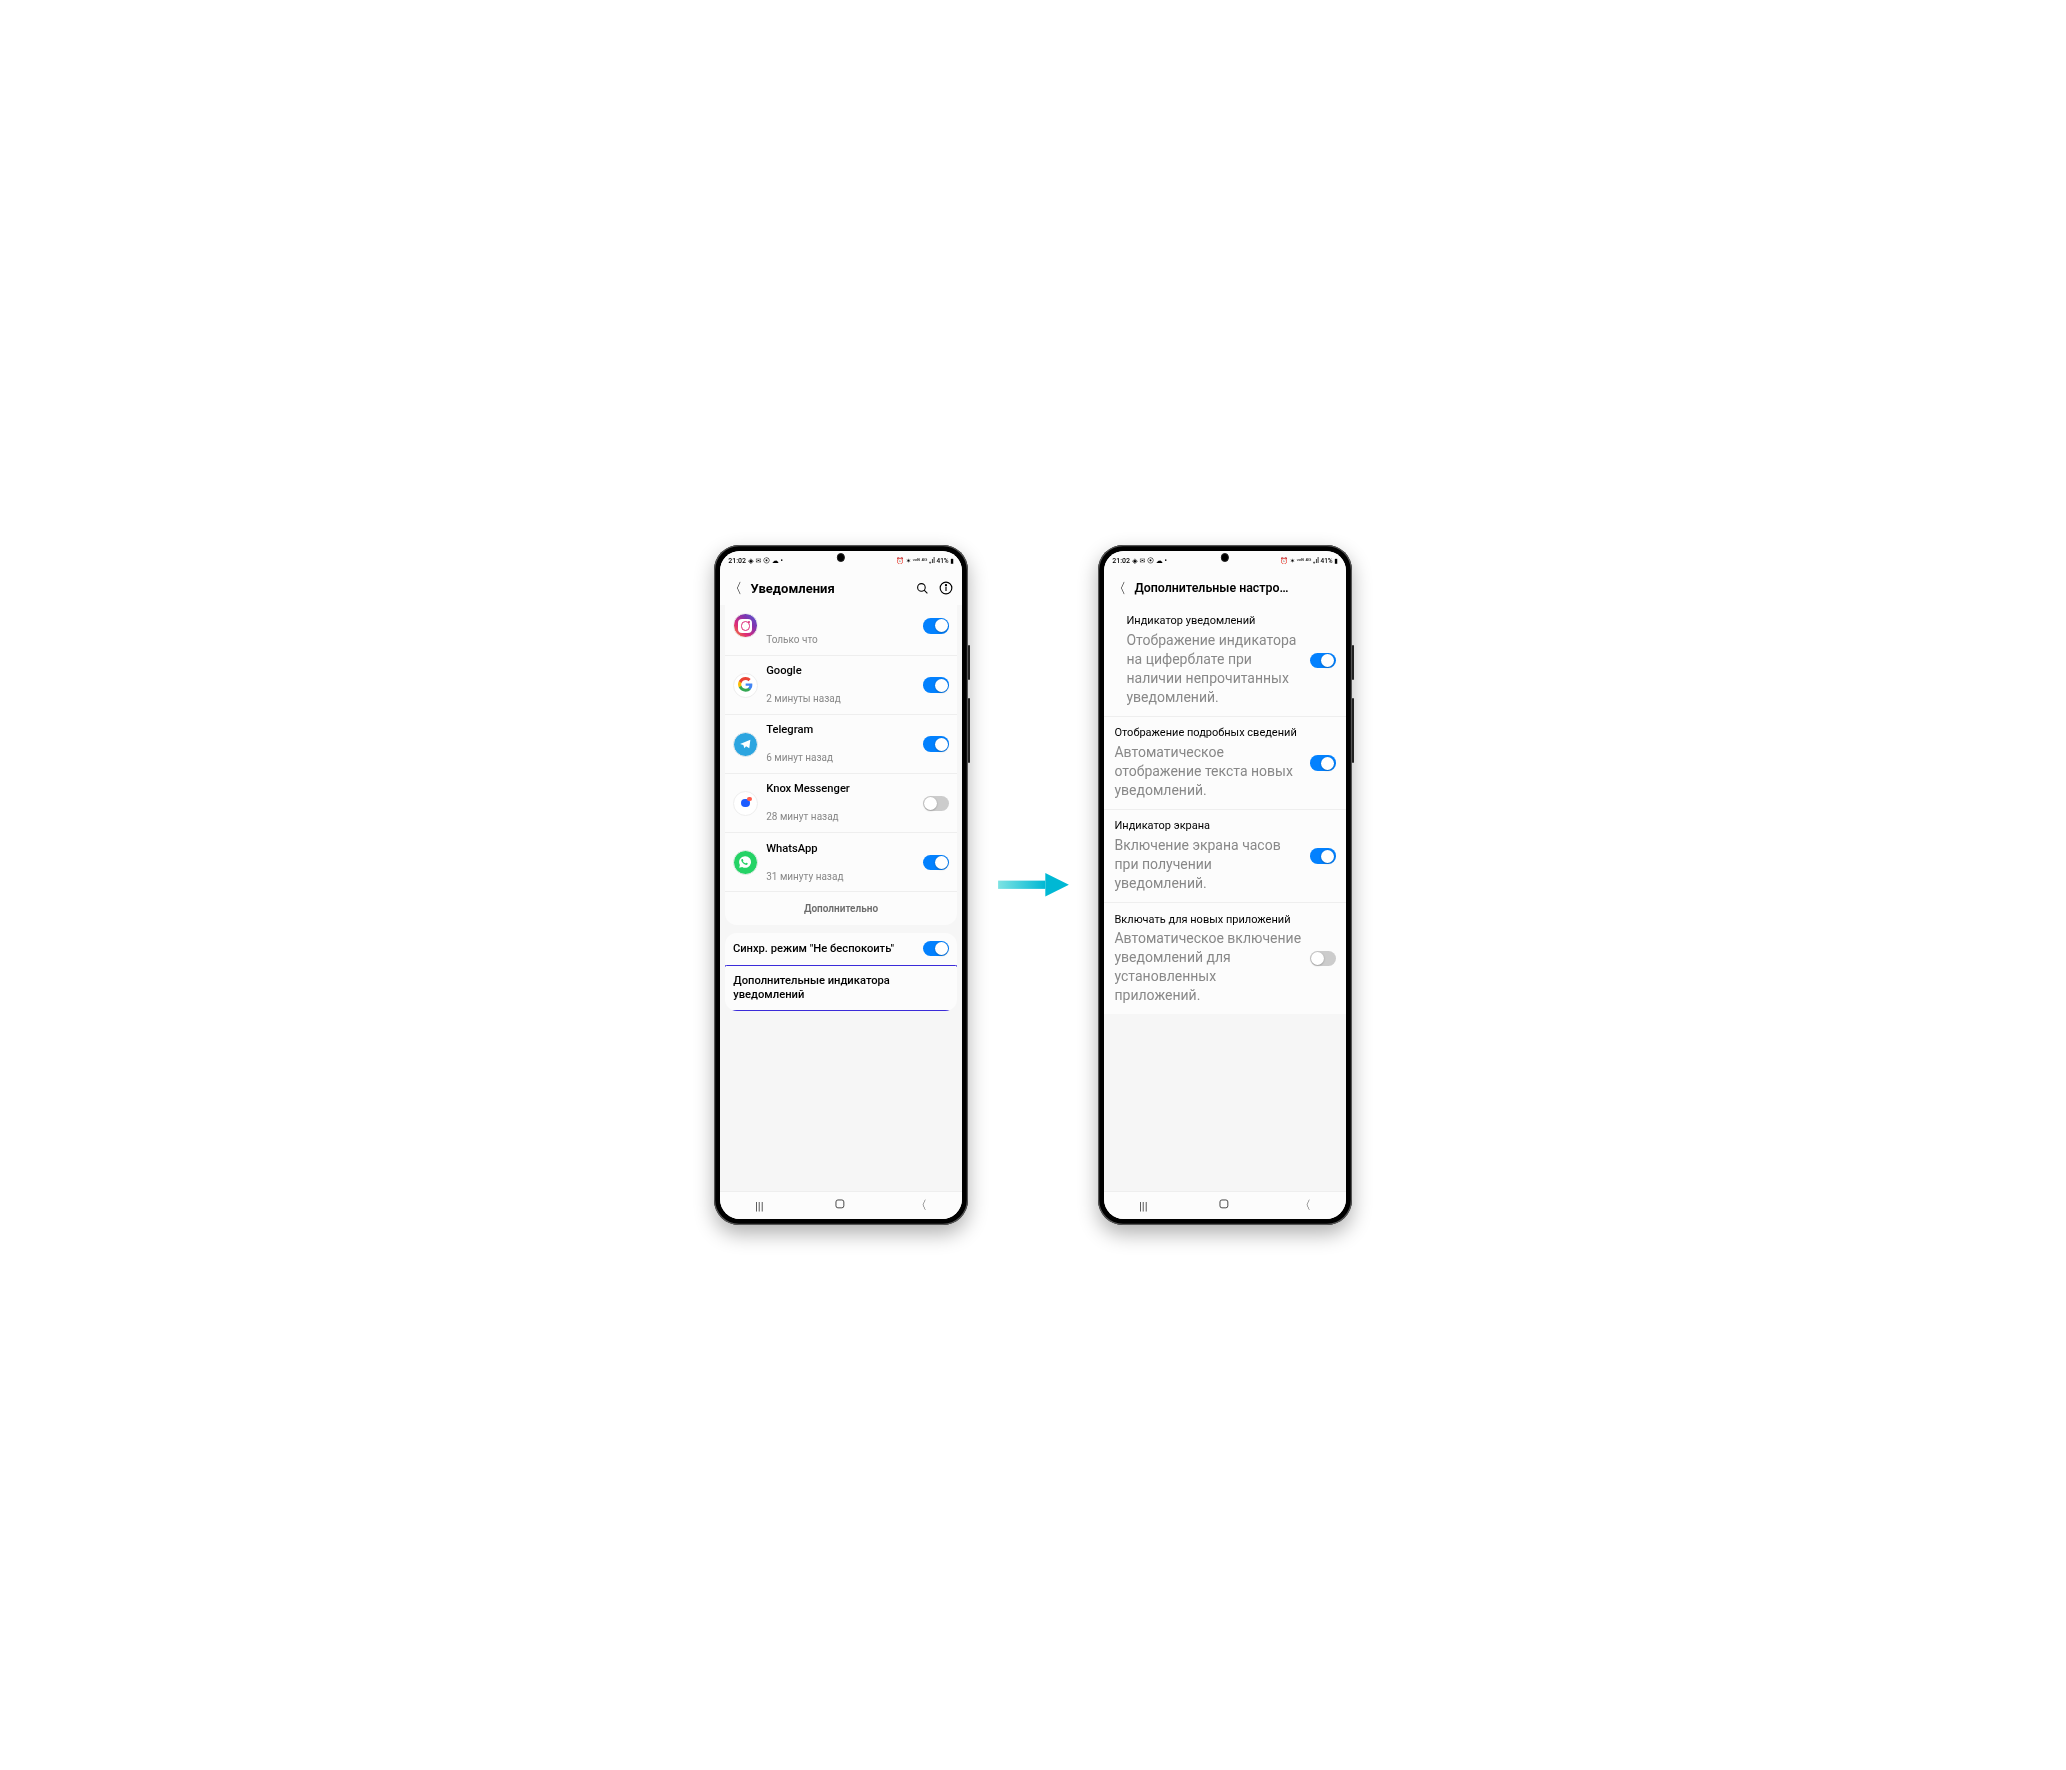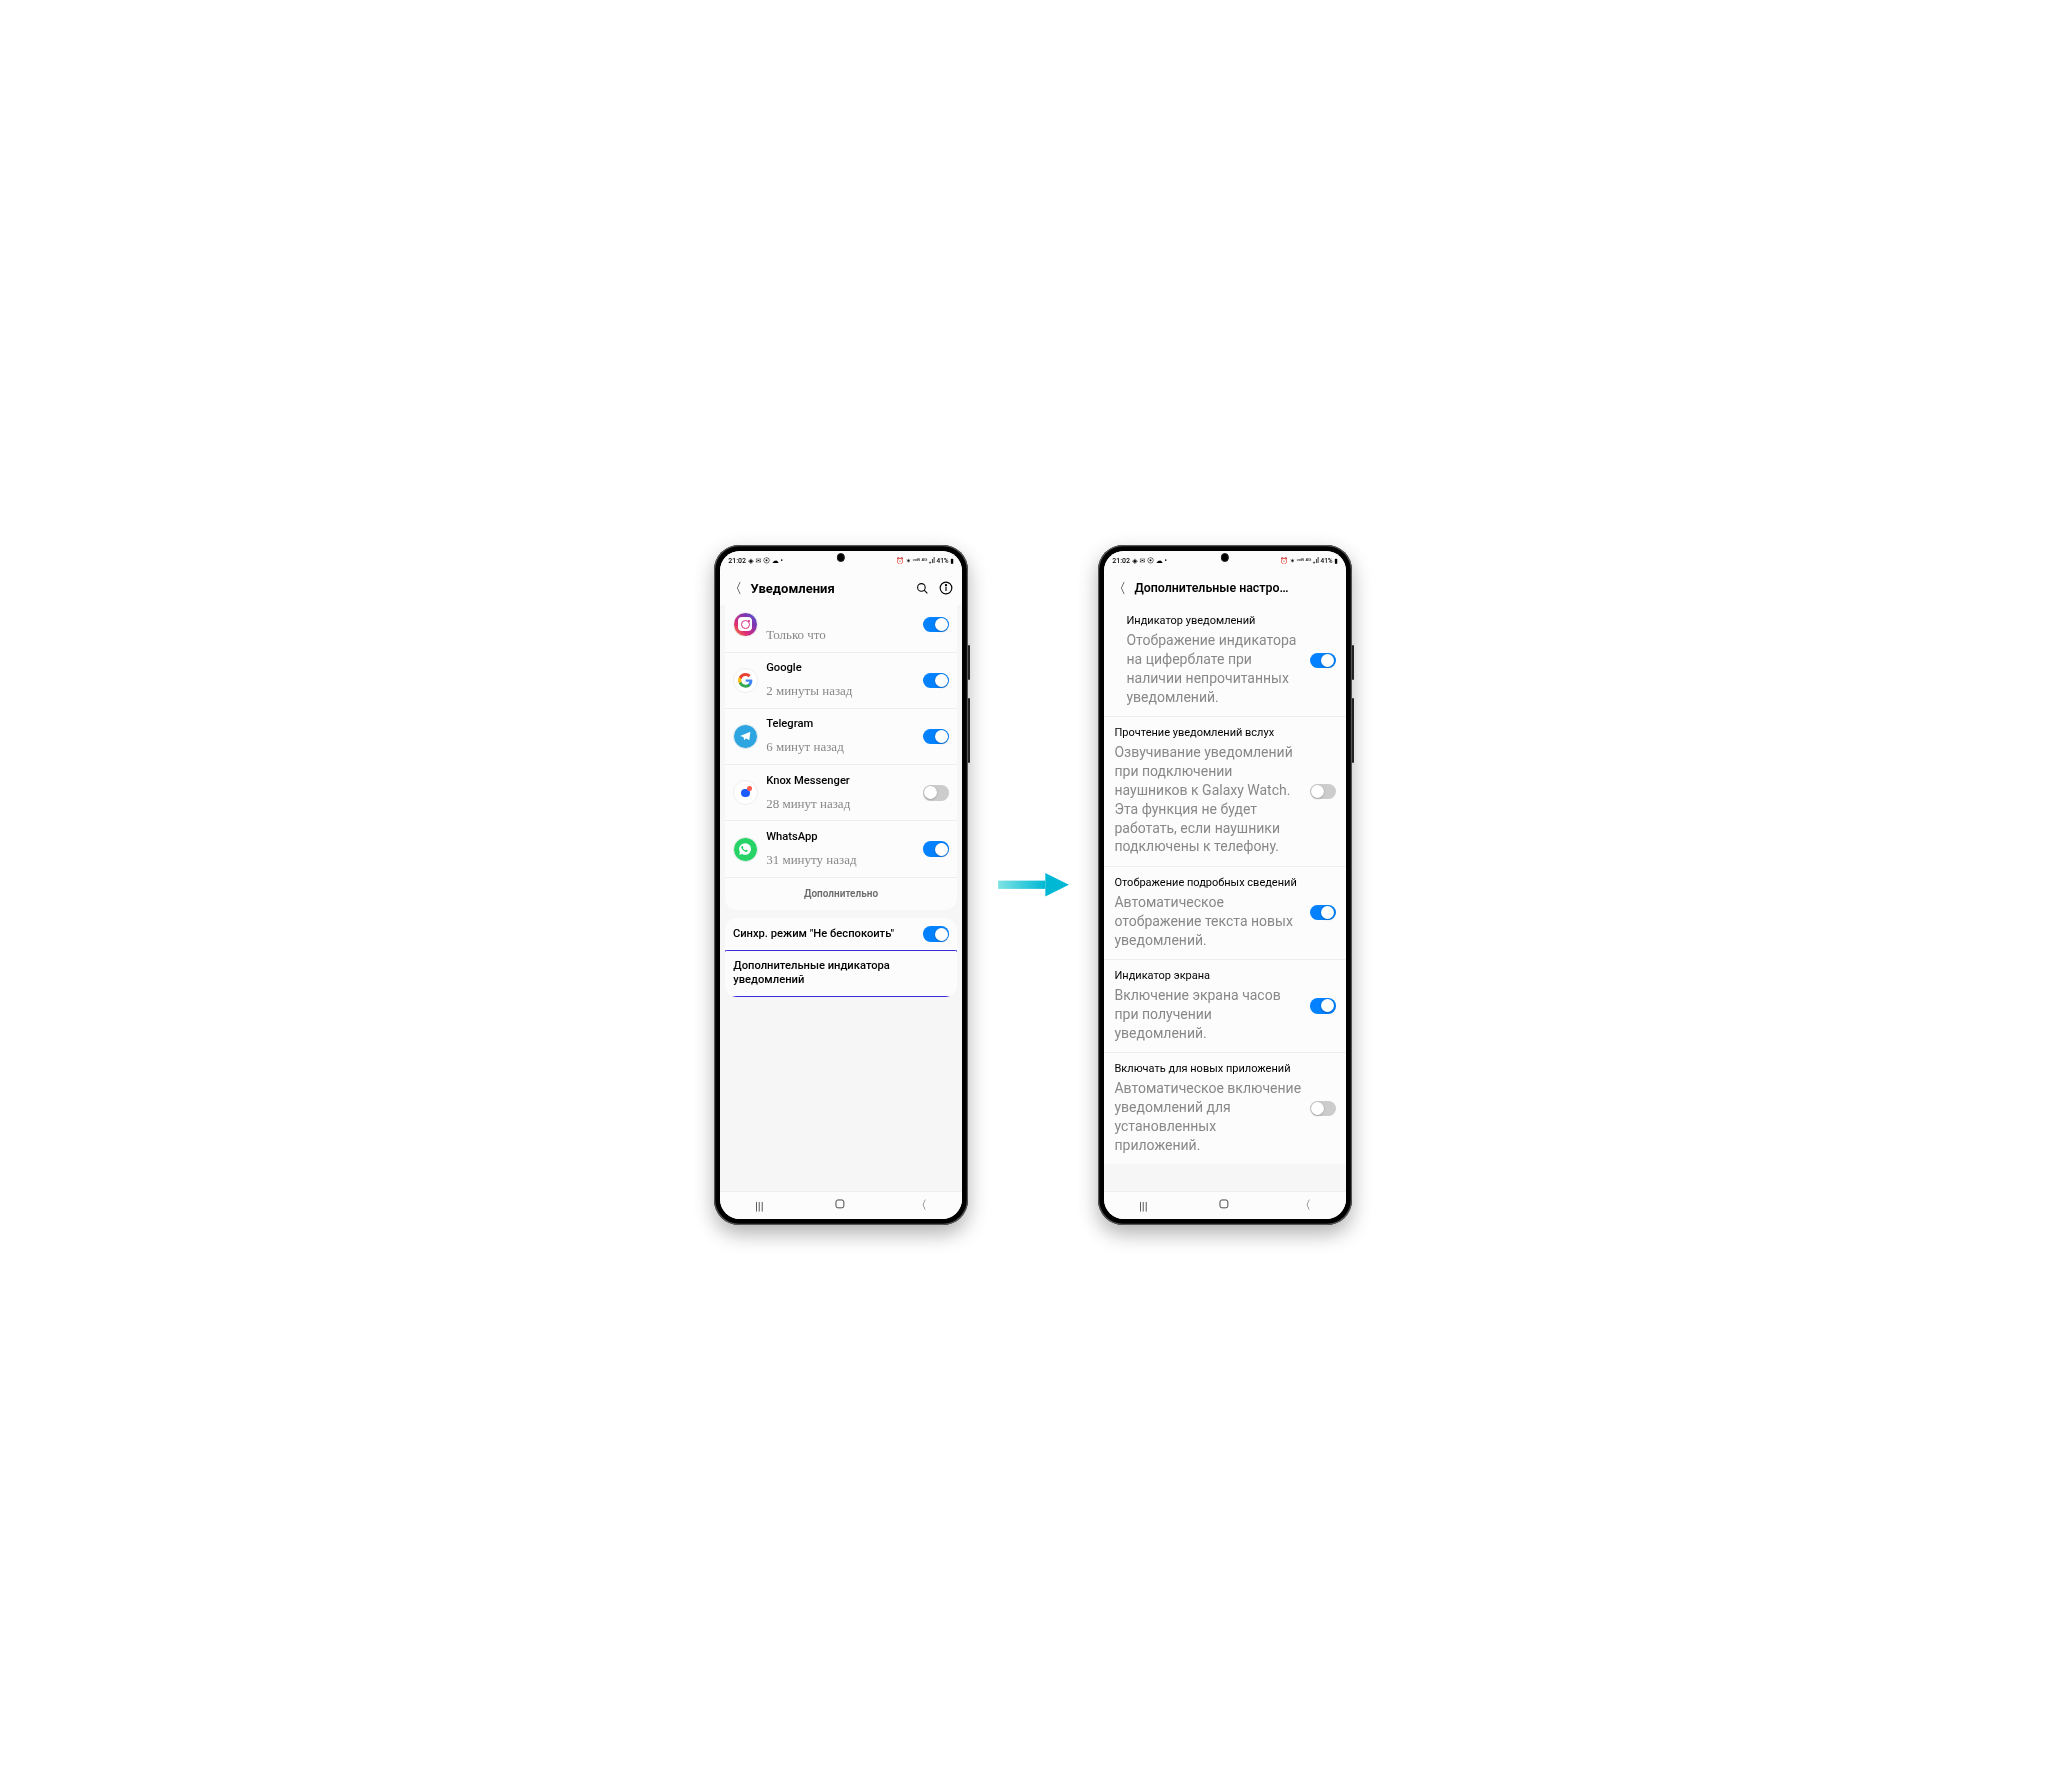--- a/index.html
+++ b/index.html
@@ -125,21 +125,21 @@
     justify-content:center;
     font-size:11.8px;
     font-weight:700;
     color:#fff;
     flex-shrink:0;
     border:0.6px solid #eee;
     background:#fff;
   }
   .row-text { flex:1; min-width:0; }
   .row-title { font-size:11.2px; font-weight:500; color:#000; line-height:1.25; }
-  .row-sub { font-size:13px; color:#888; margin-top:7px; line-height:1.35;font-family:Liberation Serif, serif; }
+  .row-sub { font-size:10px; color:#888; margin-top:14px; line-height:1.35; }
   .toggle {
     width:26px; height:15.3px;
     border-radius:7.7px;
     position:relative;
     flex-shrink:0;
   }
   .toggle::after {
     content:"";
     position:absolute;
     width:13px; height:13px;
@@ -367,27 +367,20 @@
       <div style="background:#fcfcfc;">
 
         <div class="setting-row">
           <div class="setting-text">
             <div class="setting-title">Индикатор уведомлений</div>
             <div class="setting-desc">Отображение индикатора на циферблате при наличии непрочитанных уведомлений.</div>
           </div>
           <div class="toggle on"></div>
         </div>
 
-        <div class="setting-row">
-          <div class="setting-text">
-            <div class="setting-title">Прочтение уведомлений вслух</div>
-            <div class="setting-desc">Озвучивание уведомлений при подключении наушников к Galaxy Watch. Эта функция не будет работать, если наушники подключены к телефону.</div>
-          </div>
-          <div class="toggle off"></div>
-        </div>
 
         <div class="setting-row">
           <div class="setting-text">
             <div class="setting-title">Отображение подробных сведений</div>
             <div class="setting-desc">Автоматическое отображение текста новых уведомлений.</div>
           </div>
           <div class="toggle on"></div>
         </div>
 
         <div class="setting-row">

